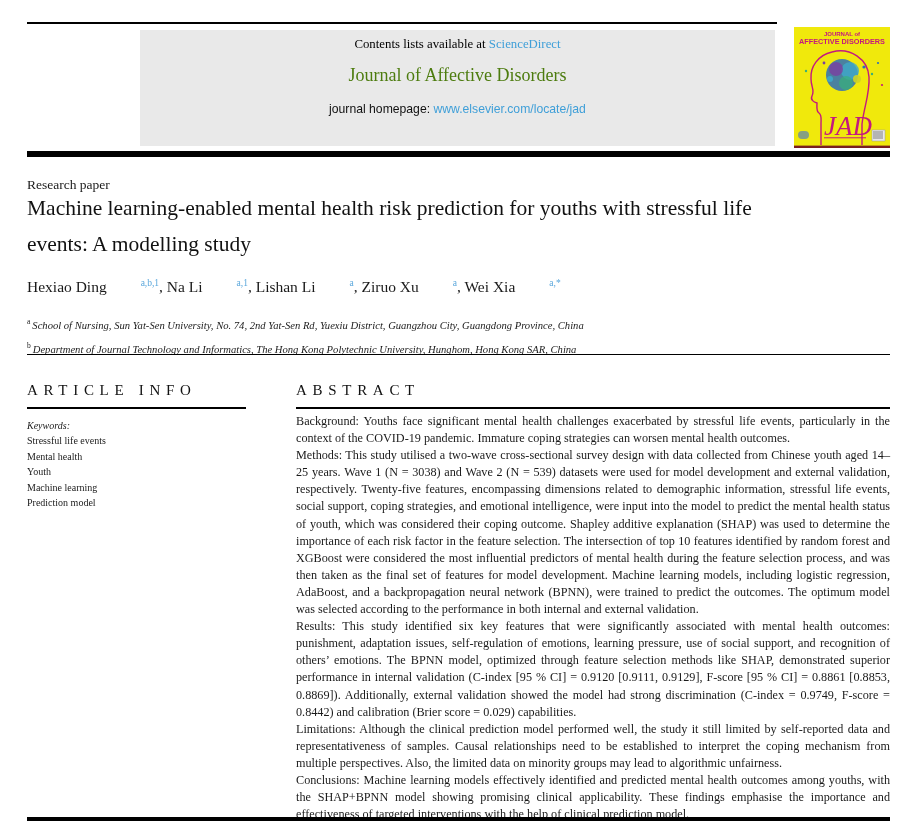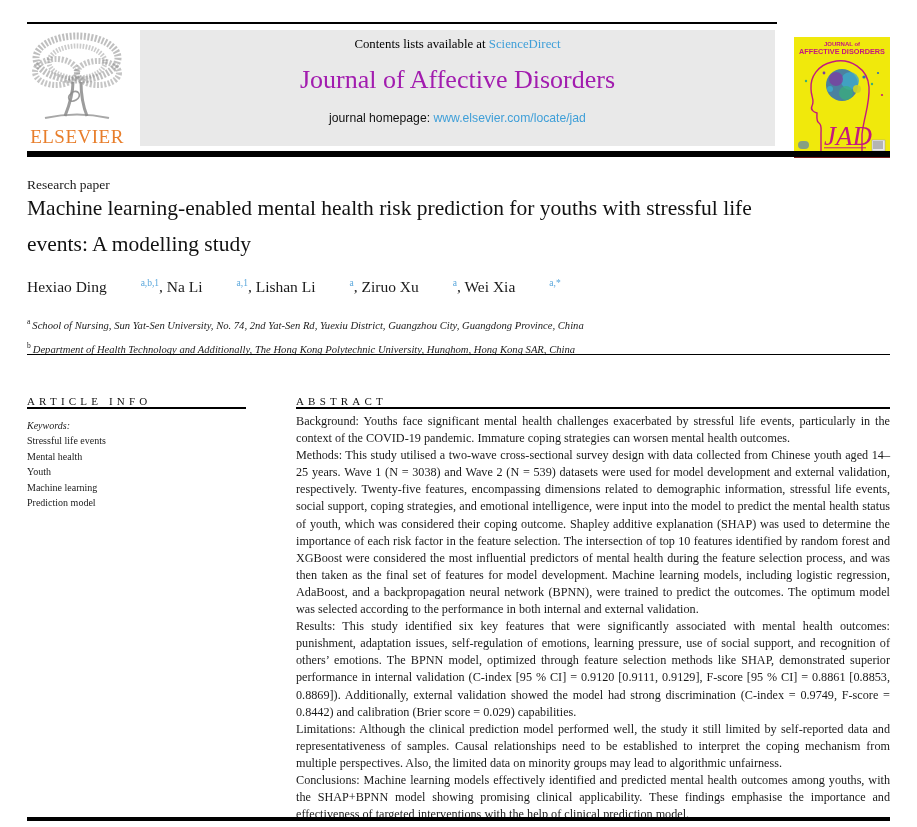--- a/index.html
+++ b/index.html
@@ -23,44 +23,44 @@
   }
   .elsevier-wordmark {
     font-family: "Liberation Serif", serif;
     font-size: 19px; letter-spacing: 0.5px; color: #e87e2b; margin-top: -2px;
   }
   .header-box {
     position: absolute; left: 140px; top: 30px; width: 635px; height: 116px;
     background: #e9e9e9; text-align: center;
   }
   .contents-line { margin-top: 7px; font-size: 12.8px; color: #000; }
-  .journal-title-text { margin-top: 13px; font-size: 26px; color: #a21caf; }
+  .journal-title-text { margin-top: 13px; font-size: 18px; color: #4d7c0f; }
   .homepage-line {
     margin-top: 16px; font-family: "Liberation Sans", sans-serif; font-size: 12.2px; color: #111;
   }
   .link { color: #3f9fd8; text-decoration: none; cursor: pointer; }
-  .cover { position: absolute; left: 794px; top: 37px; width: 96px; height: 121px; border-radius: 28px; }
+  .cover { position: absolute; left: 794px; top: 27px; width: 96px; height: 121px; border-radius: 28px; }
   .thick-bar { top: 151px; left: 27px; width: 863px; height: 6px; }
 
   
   .type-label { position: absolute; left: 27px; top: 177px; font-size: 13.5px; }
   .article-title {
     position: absolute; left: 27px; top: 190px; width: 748px;
     font-size: 21.5px; font-weight: normal; line-height: 36px; color: #111;
   }
   .authors { position: absolute; left: 27px; top: 278px; font-size: 15.5px; }
   .authors sup { color: #5aa7dc; font-size: 9.5px; margin-left: 2px; padding-left: 32px; }
   .affiliations { position: absolute; left: 27px; top: 312px; font-size: 10.6px; line-height: 20px; }
   .affiliations .aff-text { font-style: italic; }
   .affiliations sup { font-size: 7.5px; margin-right: 2px; }
 
   .mid-rule { top: 354px; left: 27px; width: 863px; height: 1px; }
 
   
-  .col-heading { position: absolute; top: 395px; font-size: 11px; letter-spacing: 0.38em; color: #111; }
+  .col-heading { position: absolute; top: 382px; font-size: 15px; letter-spacing: 0.38em; color: #111; }
   .info-heading { left: 27px; }
   .abs-heading { left: 296px; }
   .info-rule { top: 407px; left: 27px; width: 219px; height: 1.6px; }
   .abs-rule { top: 407px; left: 296px; width: 594px; height: 1.6px; }
 
   .keywords { position: absolute; left: 27px; top: 418px; width: 220px; font-size: 10px; line-height: 15.4px; }
   .keywords-label { font-style: italic; }
 
   .abstract-body {
     position: absolute; left: 296px; top: 413px; width: 594px;
@@ -70,36 +70,20 @@
 
   .bottom-bar { top: 817px; left: 27px; width: 863px; height: 3.5px; }
 </style>
 </head>
 <body>
 
 <div class="page">
 
   <div class="rule top-rule"></div>
 
-  <div class="elsevier-logo">
-    <span>
-      <svg viewBox="0 0 100 92" width="104" height="92">
-        <g fill="none" stroke="#8b8b8b">
-          <ellipse cx="50" cy="26" rx="41" ry="22" stroke-width="7" stroke-dasharray="2,1.6" opacity="0.55"></ellipse>
-          <ellipse cx="29" cy="40" rx="21" ry="13" stroke-width="6" stroke-dasharray="2,1.6" opacity="0.5"></ellipse>
-          <ellipse cx="71" cy="41" rx="21" ry="12" stroke-width="6" stroke-dasharray="2,1.6" opacity="0.5"></ellipse>
-          <ellipse cx="50" cy="30" rx="28" ry="16" stroke-width="5" stroke-dasharray="1.6,1.4" opacity="0.45"></ellipse>
-          <path d="M46,50 C46,62 42,74 38,84 M54,50 C54,62 56,74 60,84" stroke-width="3" opacity="0.85"></path>
-          <path d="M44,61 C51,56 56,64 49,68 C42,72 39,65 45,61" stroke-width="1.6" opacity="0.85"></path>
-          <path d="M18,86 Q50,79 82,86" stroke-width="2.2" opacity="0.75"></path>
-        </g>
-      </svg>
-    </span>
-    <div class="elsevier-wordmark">ELSEVIER</div>
-  </div>
 
   <div class="header-box">
     <div class="contents-line">
       <span>Contents lists available at </span><a class="link">ScienceDirect</a>
     </div>
     <div class="journal-title-text">Journal of Affective Disorders</div>
     <div class="homepage-line">
       <span>journal homepage: </span><a class="link">www.elsevier.com/locate/jad</a>
     </div>
   </div>
@@ -147,21 +131,21 @@
   <div class="type-label">Research paper</div>
 
   <h1 class="article-title">Machine learning-enabled mental health risk prediction for youths with stressful life events: A modelling study</h1>
 
   <div class="authors">
     <span><span>Hexiao Ding</span><sup>a,b,1</sup><span>, </span></span><span><span>Na Li</span><sup>a,1</sup><span>, </span></span><span><span>Lishan Li</span><sup>a</sup><span>, </span></span><span><span>Ziruo Xu</span><sup>a</sup><span>, </span></span><span><span>Wei Xia</span><sup>a,*</sup><span></span></span>
   </div>
 
   <div class="affiliations">
     <div><sup>a</sup><span class="aff-text">School of Nursing, Sun Yat-Sen University, No. 74, 2nd Yat-Sen Rd, Yuexiu District, Guangzhou City, Guangdong Province, China</span></div>
-    <div><sup>b</sup><span class="aff-text">Department of Health Technology and Additionally, The Hong Kong Polytechnic University, Hunghom, Hong Kong SAR, China</span></div>
+    <div><sup>b</sup><span class="aff-text">Department of Journal Technology and Informatics, The Hong Kong Polytechnic University, Hunghom, Hong Kong SAR, China</span></div>
   </div>
 
   <div class="rule mid-rule"></div>
 
   <div class="col-heading info-heading">ARTICLE INFO</div>
   <div class="rule info-rule"></div>
   <div class="keywords">
     <div class="keywords-label">Keywords:</div>
     <div>Stressful life events</div>
     <div>Mental health</div>

